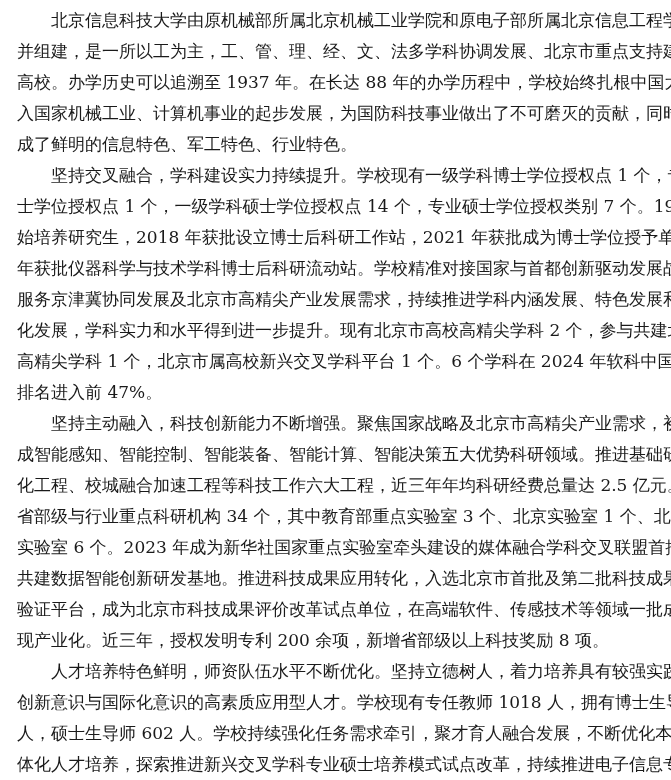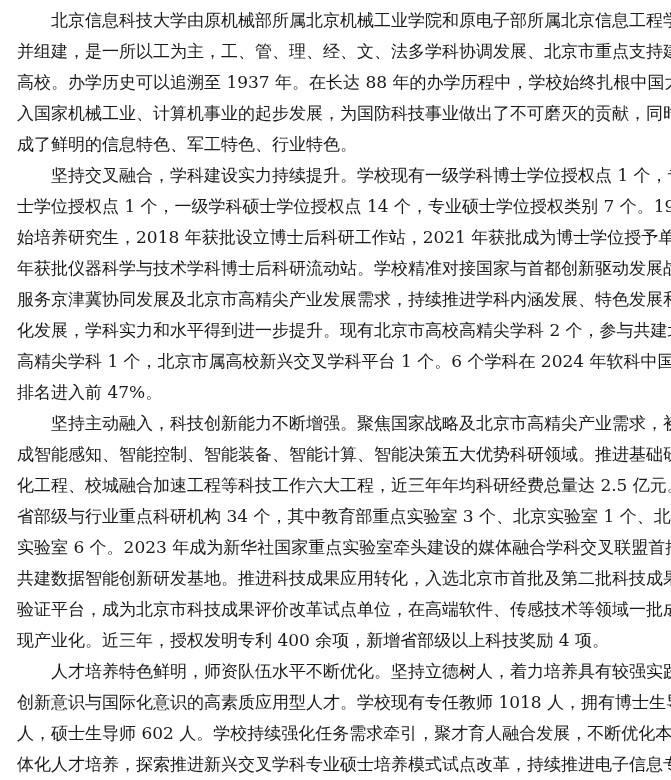--- a/index.html
+++ b/index.html
@@ -63,21 +63,21 @@
   </div>
 
   <div>
     <span class="line indent">坚持主动融入，科技创新能力不断增强。聚焦国家战略及北京市高精尖产业需求，初步形</span>
     <span class="line">成智能感知、智能控制、智能装备、智能计算、智能决策五大优势科研领域。推进基础研究强</span>
     <span class="line">化工程、校城融合加速工程等科技工作六大工程，近三年年均科研经费总量达 2.5 亿元。现有</span>
     <span class="line">省部级与行业重点科研机构 34 个，其中教育部重点实验室 3 个、北京实验室 1 个、北京市重点</span>
     <span class="line">实验室 6 个。2023 年成为新华社国家重点实验室牵头建设的媒体融合学科交叉联盟首批成员，</span>
     <span class="line">共建数据智能创新研发基地。推进科技成果应用转化，入选北京市首批及第二批科技成果概念</span>
     <span class="line">验证平台，成为北京市科技成果评价改革试点单位，在高端软件、传感技术等领域一批成果实</span>
-    <span class="line last">现产业化。近三年，授权发明专利 400 余项，新增省部级以上科技奖励 4 项。</span>
+    <span class="line last">现产业化。近三年，授权发明专利 200 余项，新增省部级以上科技奖励 8 项。</span>
   </div>
 
   <div>
     <span class="line indent">人才培养特色鲜明，师资队伍水平不断优化。坚持立德树人，着力培养具有较强实践能力、</span>
     <span class="line">创新意识与国际化意识的高素质应用型人才。学校现有专任教师 1018 人，拥有博士生导师 63</span>
     <span class="line">人，硕士生导师 602 人。学校持续强化任务需求牵引，聚才育人融合发展，不断优化本硕博一</span>
     <span class="line">体化人才培养，探索推进新兴交叉学科专业硕士培养模式试点改革，持续推进电子信息专业硕</span>
 
   </div>
 </div>

